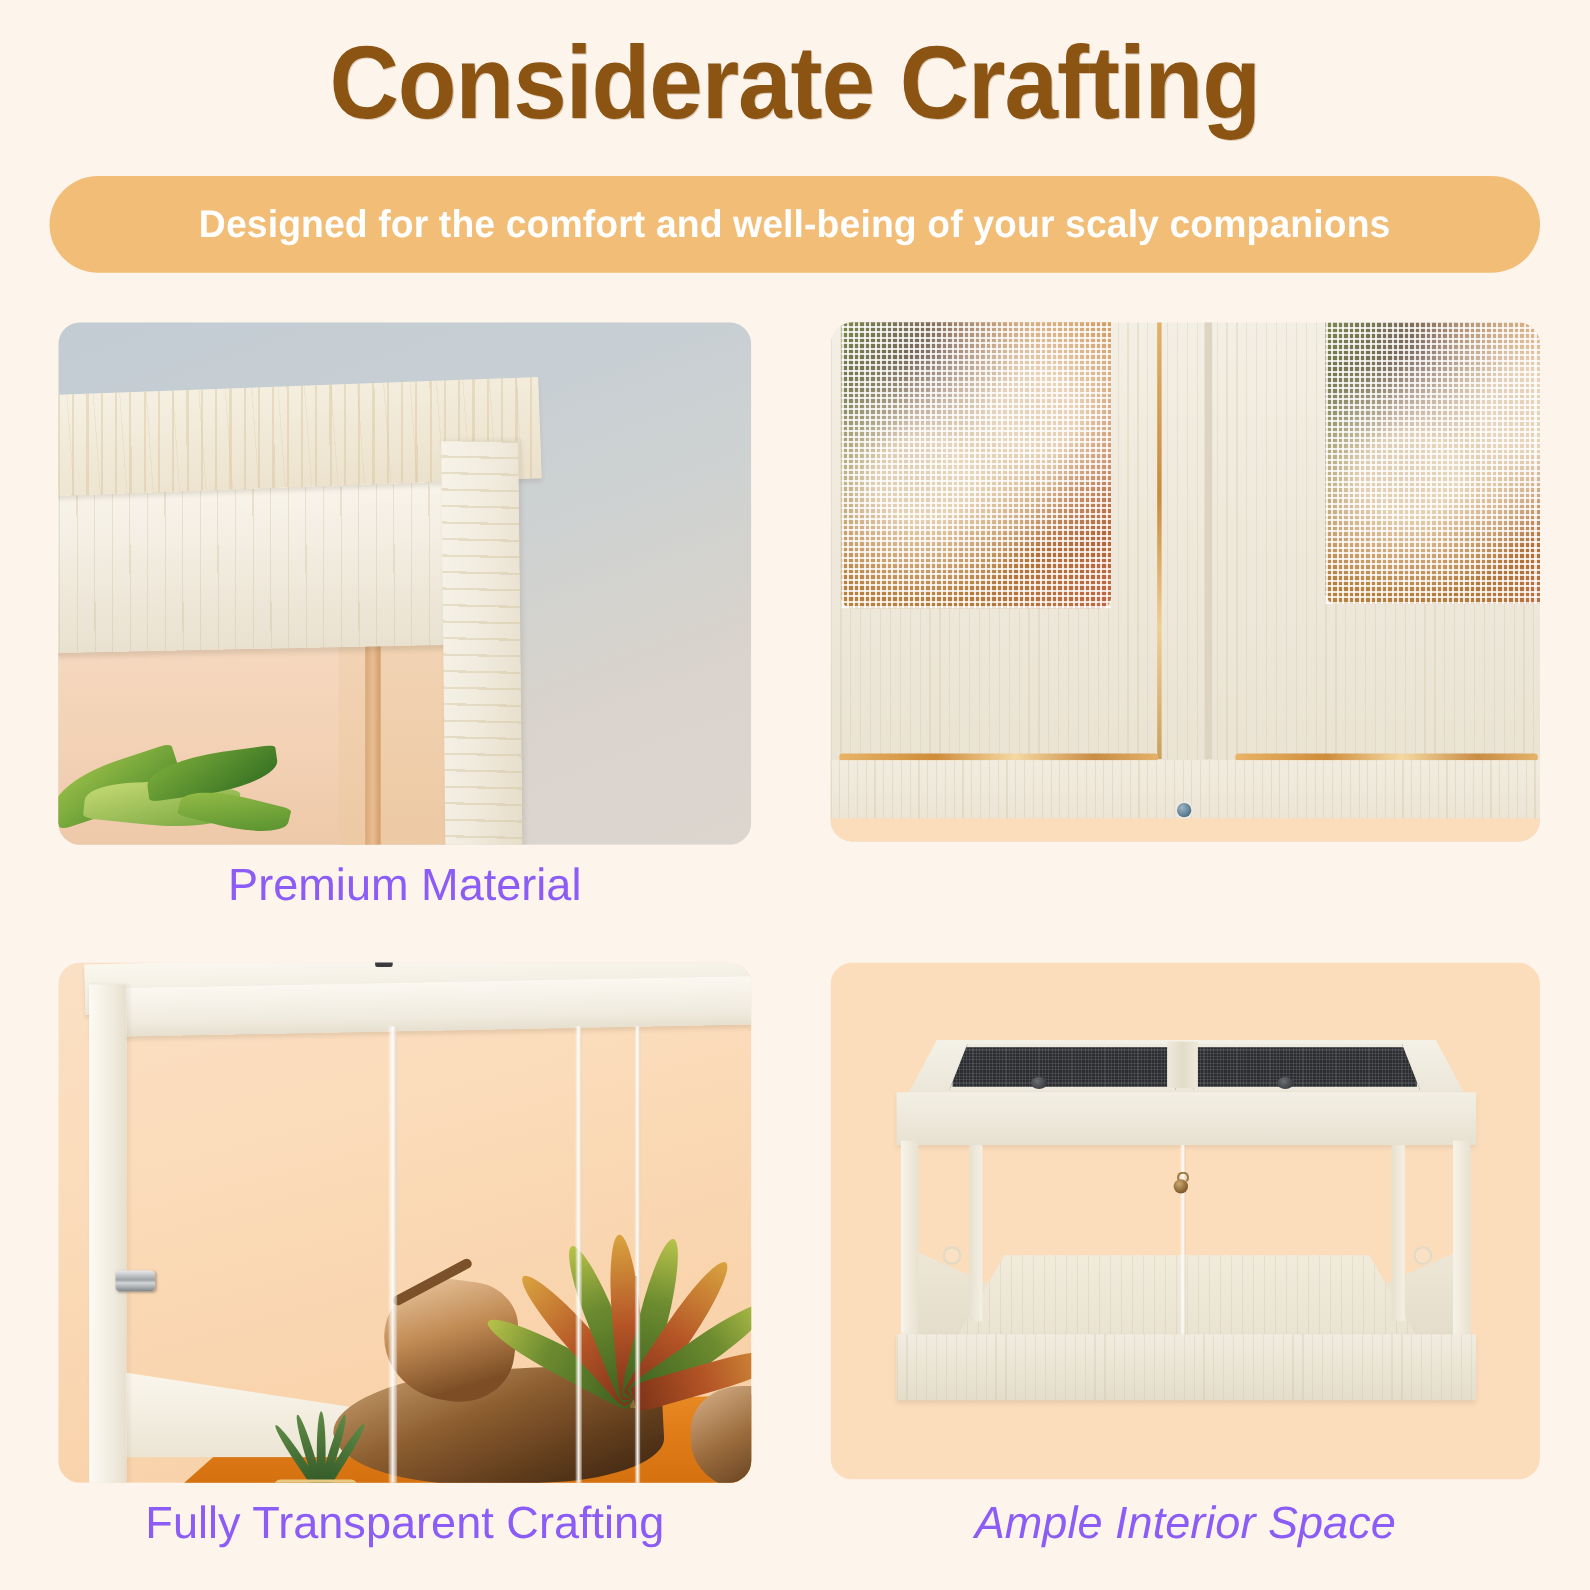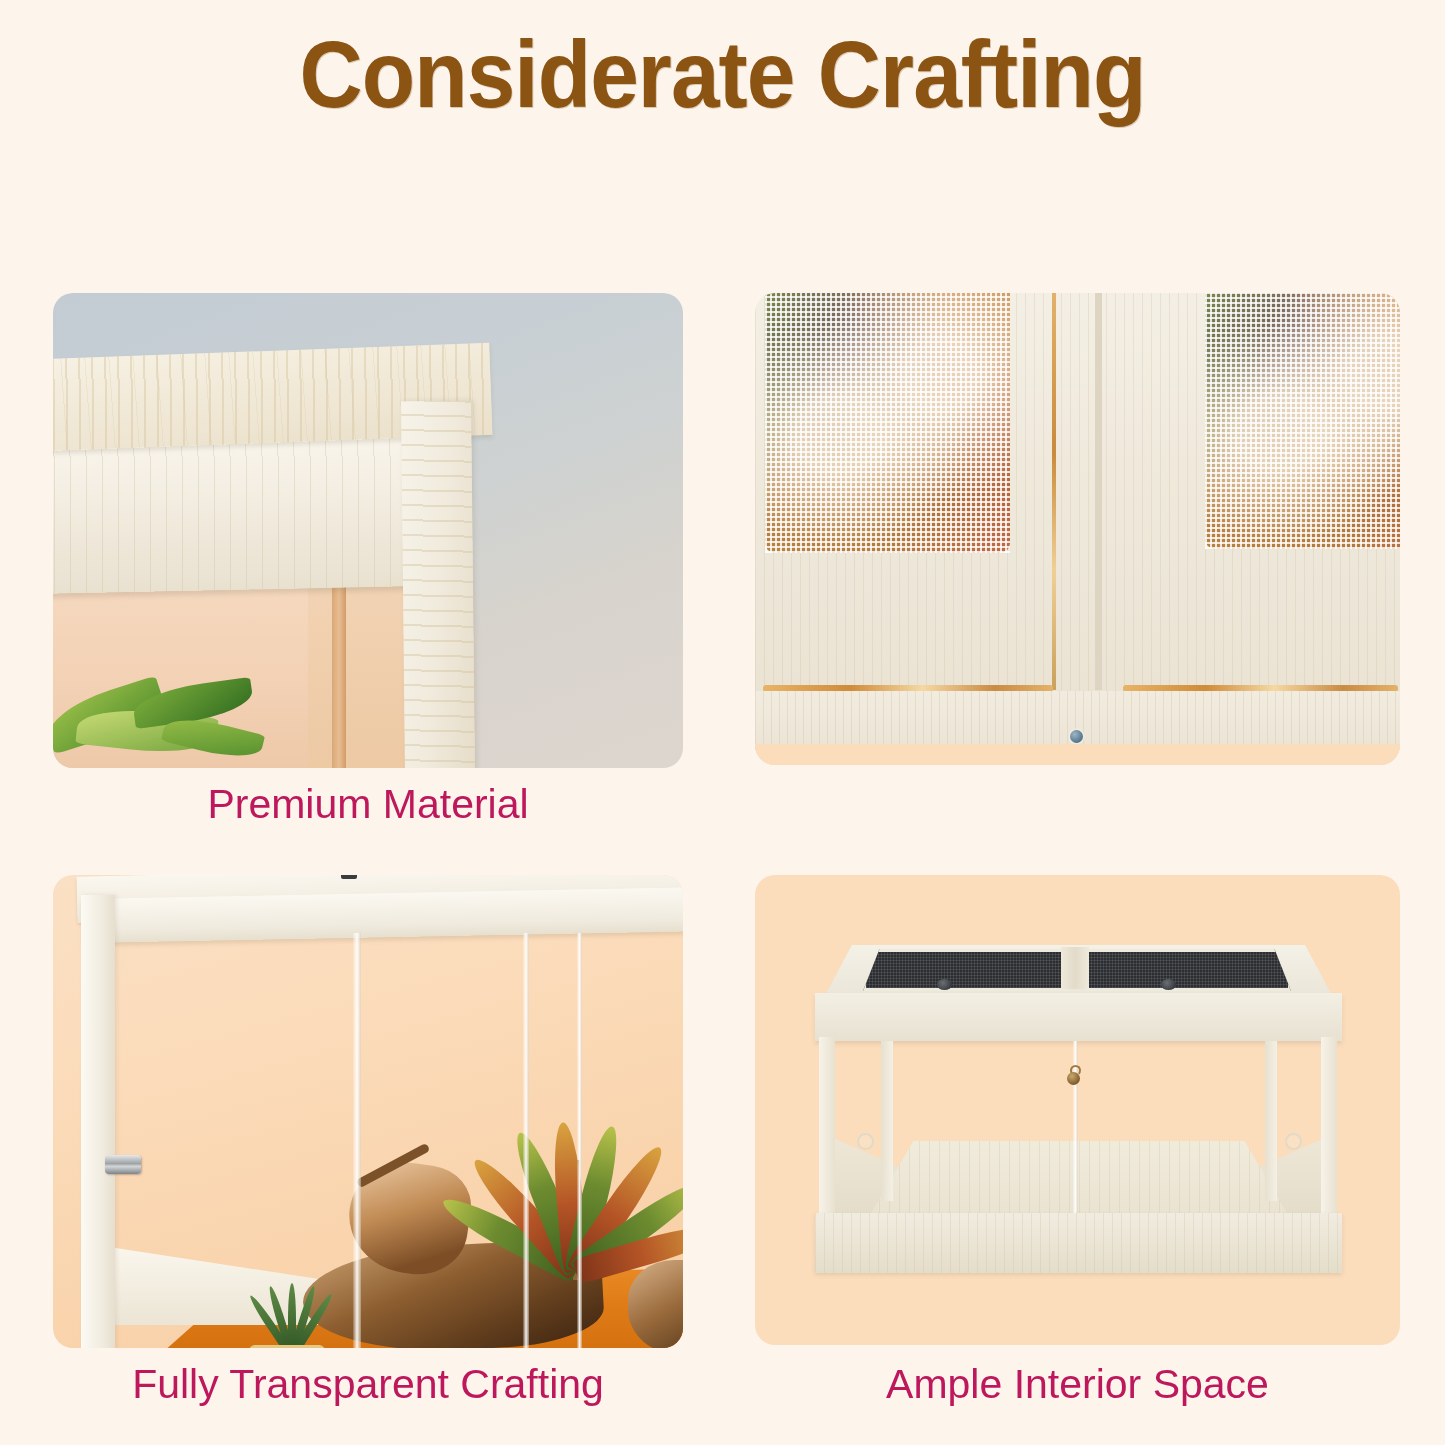--- a/index.html
+++ b/index.html
@@ -43,29 +43,29 @@
   
   .panel{position:absolute;border-radius:20px;overflow:hidden;}
   .p1{left:53px;top:293px;width:630px;height:475px;}
   .p2{left:755px;top:293px;width:645px;height:472px;}
   .p3{left:53px;top:875px;width:630px;height:473px;}
   .p4{left:755px;top:875px;width:645px;height:470px;}
 
   .caption{
     position:absolute;
     text-align:center;
-    color:#be185d;
+    color:#8b5cf6;
     font-size:41px;
     line-height:1.12;
     font-weight:normal;
   }
   .c1{left:53px;top:782px;width:630px;}
   .c2{left:740px;top:778px;width:675px;}
   .c3{left:53px;top:1362px;width:630px;}
-  .c4{left:755px;top:1362px;width:645px;}
+  .c4{left:755px;top:1362px;width:645px;font-style:italic;}
 
   
   .p1 .wall{
     position:absolute;inset:0;
     background:linear-gradient(160deg,#c3ccd3 0%,#c7cfd4 28%,#cfd2d1 52%,#d8d3cc 72%,#dcd6cf 100%);
   }
   .p1 .room-warm{
     position:absolute;left:0;top:230px;width:288px;height:245px;
     background:linear-gradient(180deg,#f7ddc5 0%,#f3d2b6 60%,#eec9a9 100%);
   }
@@ -367,20 +367,23 @@
     background:repeating-linear-gradient(90deg,rgba(200,185,150,.25) 0 1px,rgba(0,0,0,0) 1px 9px);
   }
 </style>
 </head>
 <body>
 
 <div class="page">
 
   <div class="title">Considerate Crafting</div>
 
+  <div class="subtitle-pill">
+    <span class="subtitle-text">Designed for the comfort and well-being of your scaly companions</span>
+  </div>
 
   <div class="panel p1">
     <div class="wall"></div>
     <div class="room-warm"></div>
     <div class="inner-back"></div>
     <div class="inner-post"></div>
     <div class="front-board"></div>
     <div class="top-rail"></div>
     <div class="side-post"></div>
     <div class="leaf lf1"></div>

